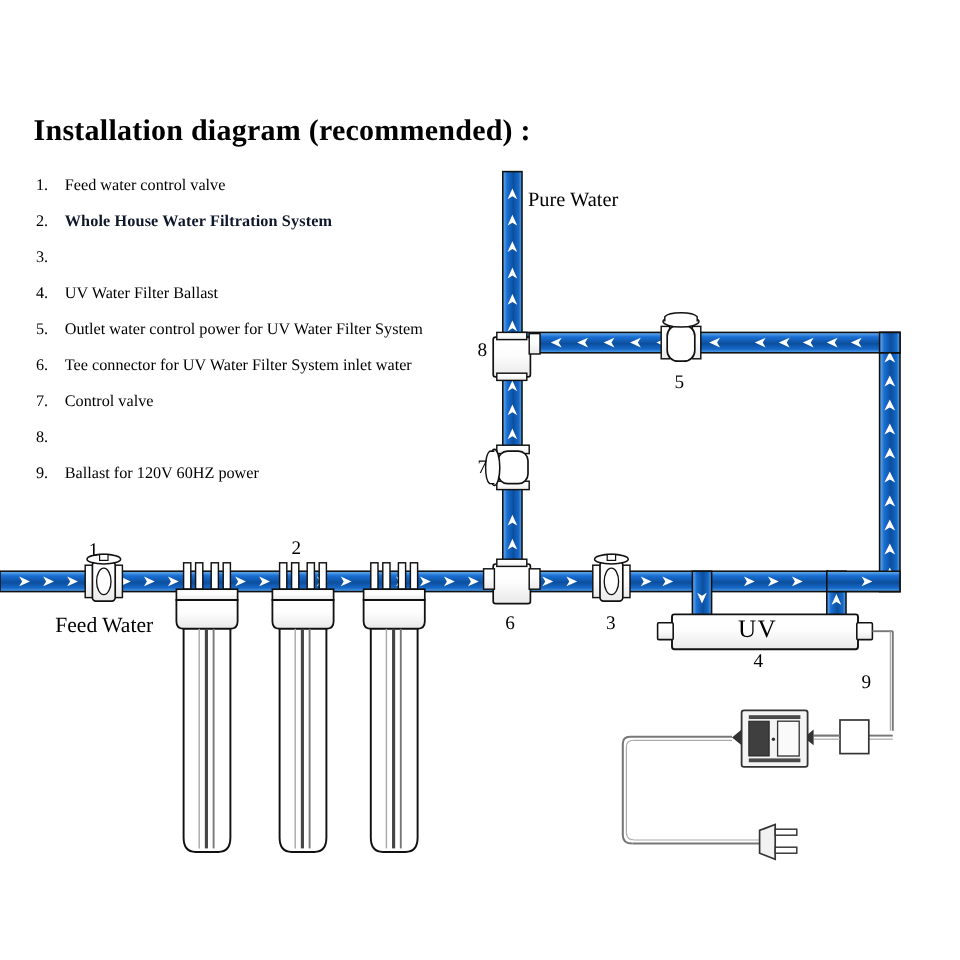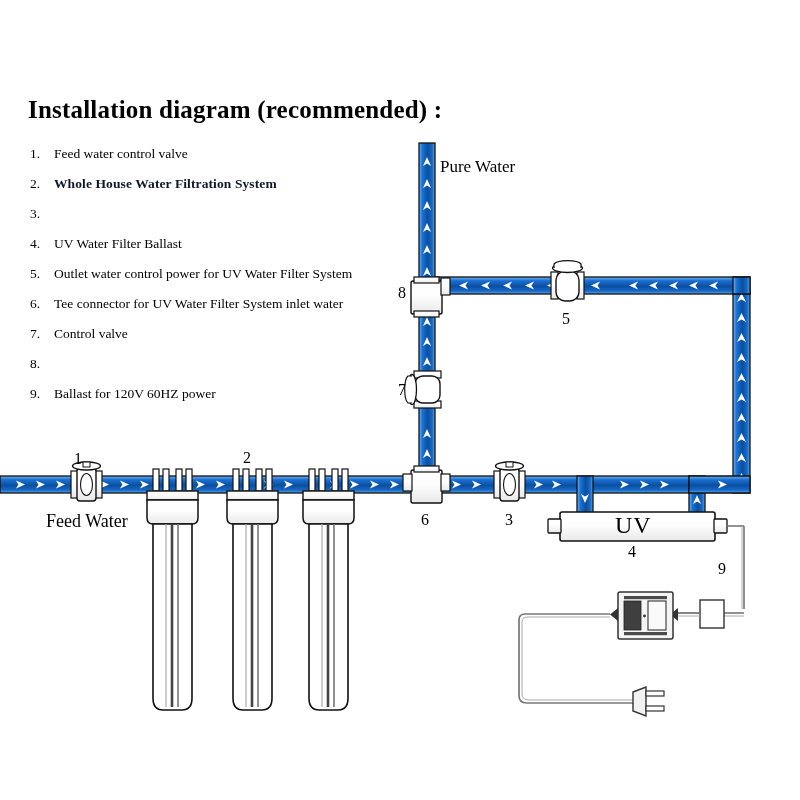--- a/index.html
+++ b/index.html
@@ -62,21 +62,21 @@
     font-size: 15px;
     white-space: nowrap;
   }
   .num {
     position: absolute;
     font-size: 16px;
     white-space: nowrap;
   }
   .uv-text {
     position: absolute;
-    font-size: 24px;
+    font-size: 21px;
     letter-spacing: 1px;
     white-space: nowrap;
   }
   svg { display:block; }
 </style>
 </head>
 <body>
 
 <div id="stage">
 

